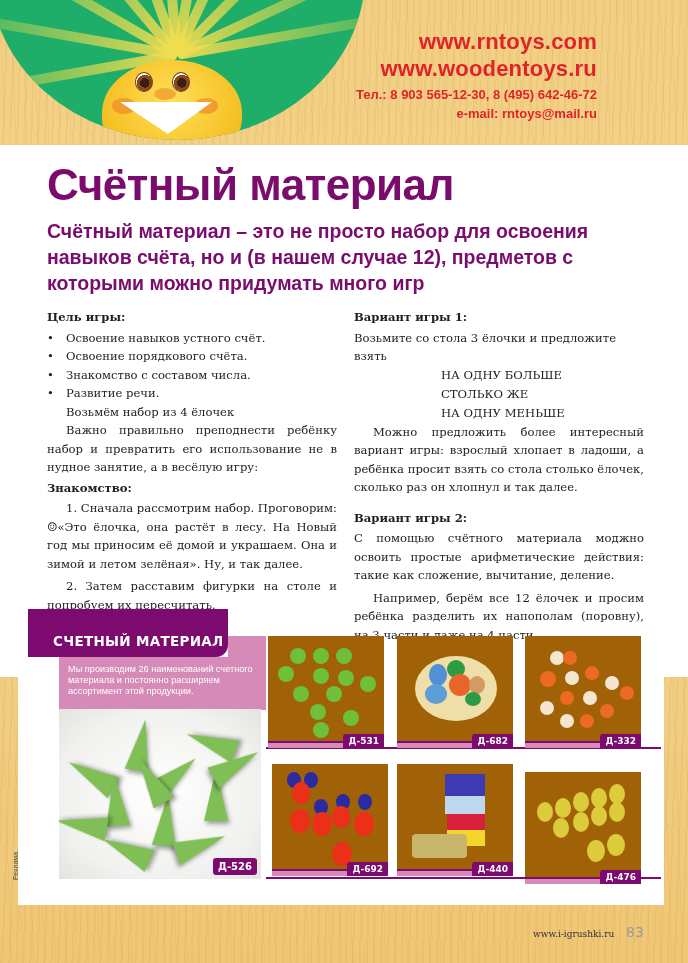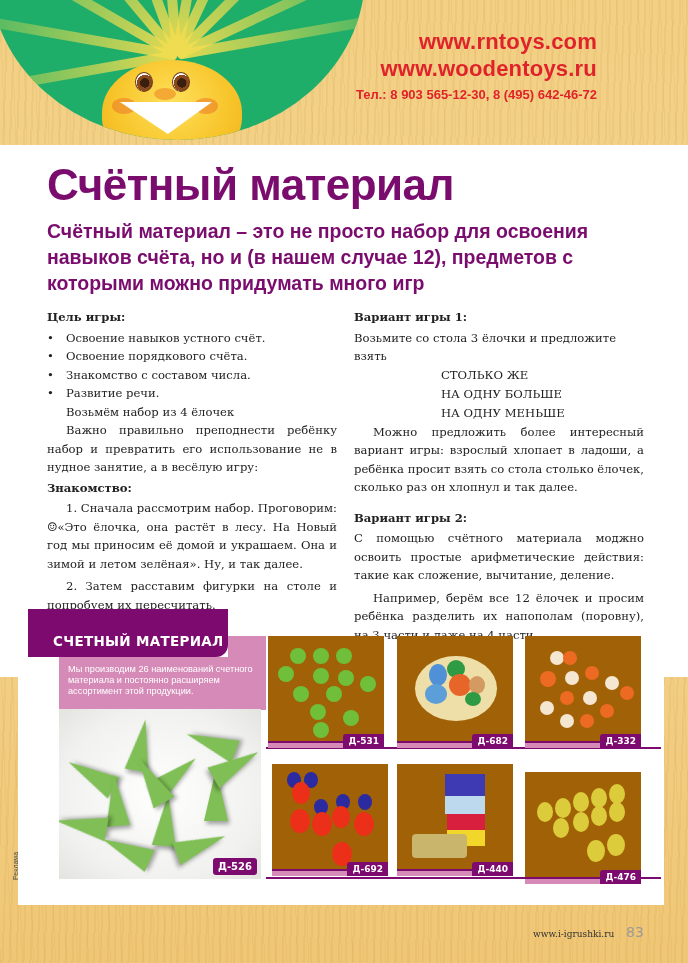--- a/index.html
+++ b/index.html
@@ -113,20 +113,21 @@
       <div class="cheek l"></div>
         <div class="cheek r"></div>
       <div class="smile"></div>
     </div>
   </div>
 
   <div class="contacts">
     <div class="site1">www.rntoys.com</div>
     <div class="site2">www.woodentoys.ru</div>
     <div class="phone">Тел.:  8 903 565-12-30, 8 (495) 642-46-72</div>
+    <div class="email">e-mail: rntoys@mail.ru</div>
   </div>
 </div>
 
 <div class="sheet-top"></div>
 <div class="sheet-bottom"></div>
 
 <h1 class="title">Счётный материал</h1>
 <div class="subtitle">Счётный материал – это не просто набор для освоения навыков счёта, но и (в нашем случае 12), предметов с которыми можно придумать много игр</div>
 
 <div class="col left">
@@ -140,22 +141,22 @@
   <div class="pad19">Возьмём набор из 4 ёлочек</div>
   <p class="indent">Важно правильно преподнести ребёнку набор и превратить его использование не в нудное занятие, а в весёлую игру:</p>
   <div class="h" style="margin-top:2px;">Знакомство:</div>
   <p class="indent">1. Сначала рассмотрим набор. Проговорим: ☺«Это ёлочка, она растёт в лесу. На Новый год мы приносим её домой и украшаем. Она и зимой и летом зелёная». Ну, и так далее.</p>
   <p class="indent" style="margin-top:4px;">2. Затем расставим фигурки на столе и попробуем их пересчитать.</p>
 </div>
 
 <div class="col right">
   <div class="h">Вариант игры 1:</div>
   <p>Возьмите со стола 3 ёлочки и предложите взять</p>
+  <div class="centerish">НА ОДНУ БОЛЬШЕ</div>
   <div class="centerish">СТОЛЬКО ЖЕ</div>
-  <div class="centerish">НА ОДНУ БОЛЬШЕ</div>
   <div class="centerish">НА ОДНУ МЕНЬШЕ</div>
   <p class="indent">Можно предложить более интересный вариант игры: взрослый хлопает в ладоши, а ребёнка просит взять со стола столько ёлочек, сколько раз он хлопнул и так далее.</p>
   <div class="gap"></div>
   <div class="h">Вариант игры 2:</div>
   <p class="just">С помощью счётного материала моджно освоить простые арифметические действия: такие как сложение, вычитание, деление.</p>
   <p class="indent" style="margin-top:4px;">Например, берём все 12 ёлочек и просим ребёнка разделить их напополам (поровну), на 3 части и даже на 4 части.</p>
 </div>
 
 <div class="ad-pink-tall"></div>
 <div class="ad-pink"></div>

